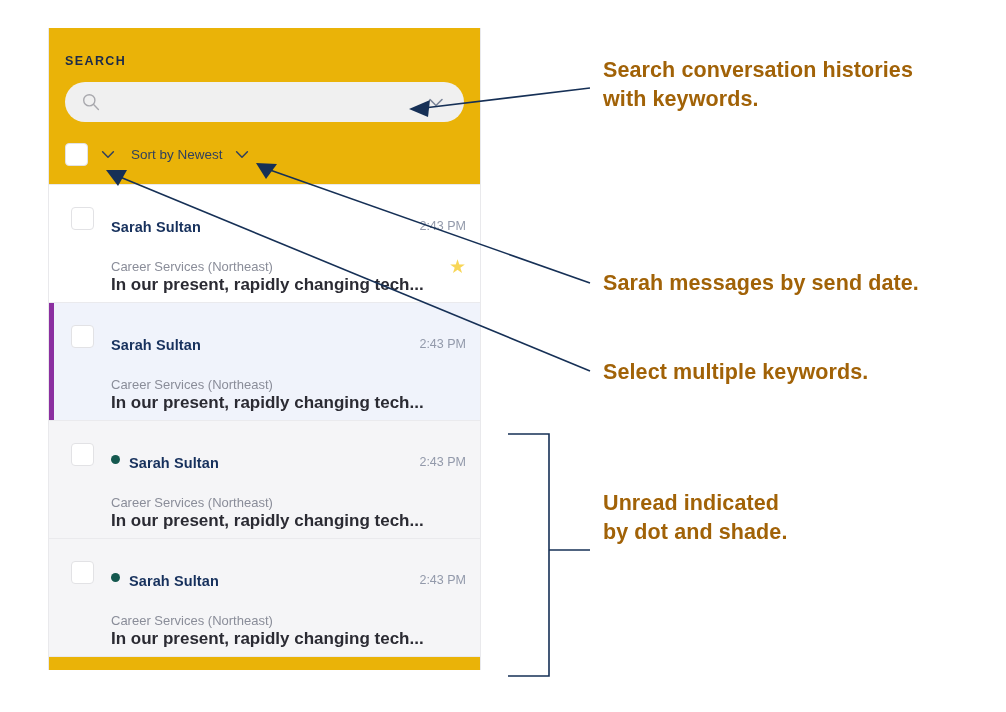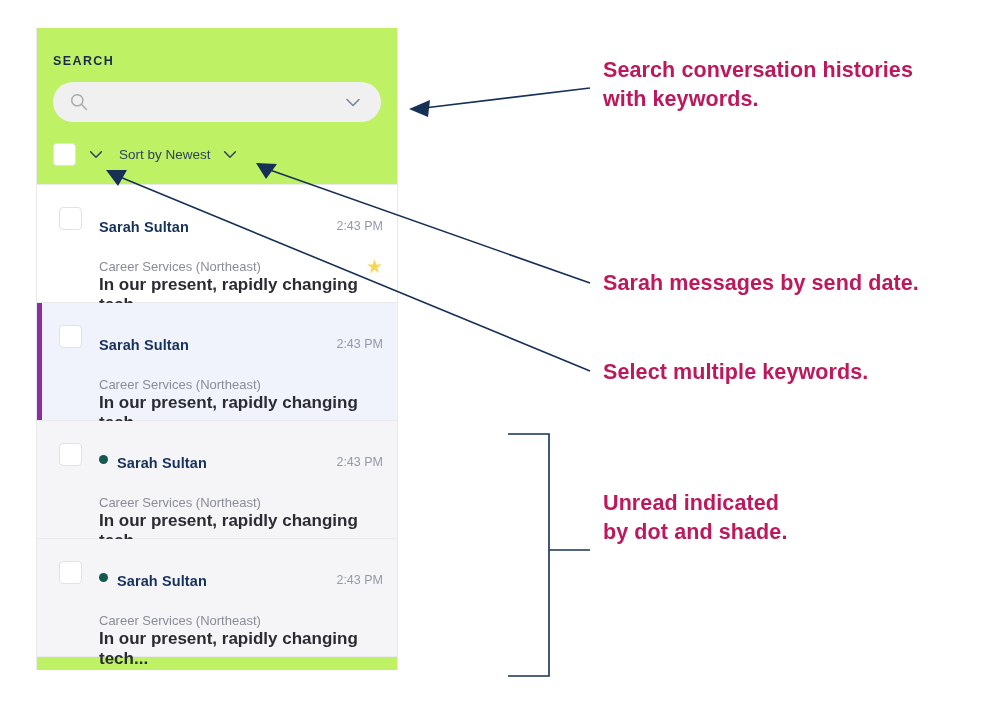--- a/index.html
+++ b/index.html
@@ -11,25 +11,25 @@
     width: 1006px;
     height: 712px;
     position: relative;
     font-family: "Liberation Sans", sans-serif;
     overflow: hidden;
   }
 
   
   #message-panel {
     position: absolute;
-    left: 36px;
+    left: 48px;
     top: 28px;
-    width: 362px;
+    width: 433px;
     height: 642px;
-    background: #bef264;
+    background: #eab308;
     border-left: 1px solid #e9e9ec;
     border-right: 1px solid #e9e9ec;
     box-sizing: border-box;
   }
 
   .panel-header {
     padding: 26px 16px 0 16px;
   }
 
   .search-label {
@@ -193,21 +193,21 @@
   }
   .row-line3 {
     font-size: 17px;
     color: #2b2b33;
     font-weight: bold;
   }
 
   
   .annotation {
     position: absolute;
-    color: #be185d;
+    color: #a16207;
     font-size: 21.5px;
     font-weight: bold;
     line-height: 1.36;
     letter-spacing: 0.1px;
     white-space: pre-line;
   }
   #ann-search   { left: 603px; top: 56px;  }
   #ann-sort     { left: 603px; top: 269px; }
   #ann-select   { left: 603px; top: 358px; }
   #ann-unread   { left: 603px; top: 489px; }

